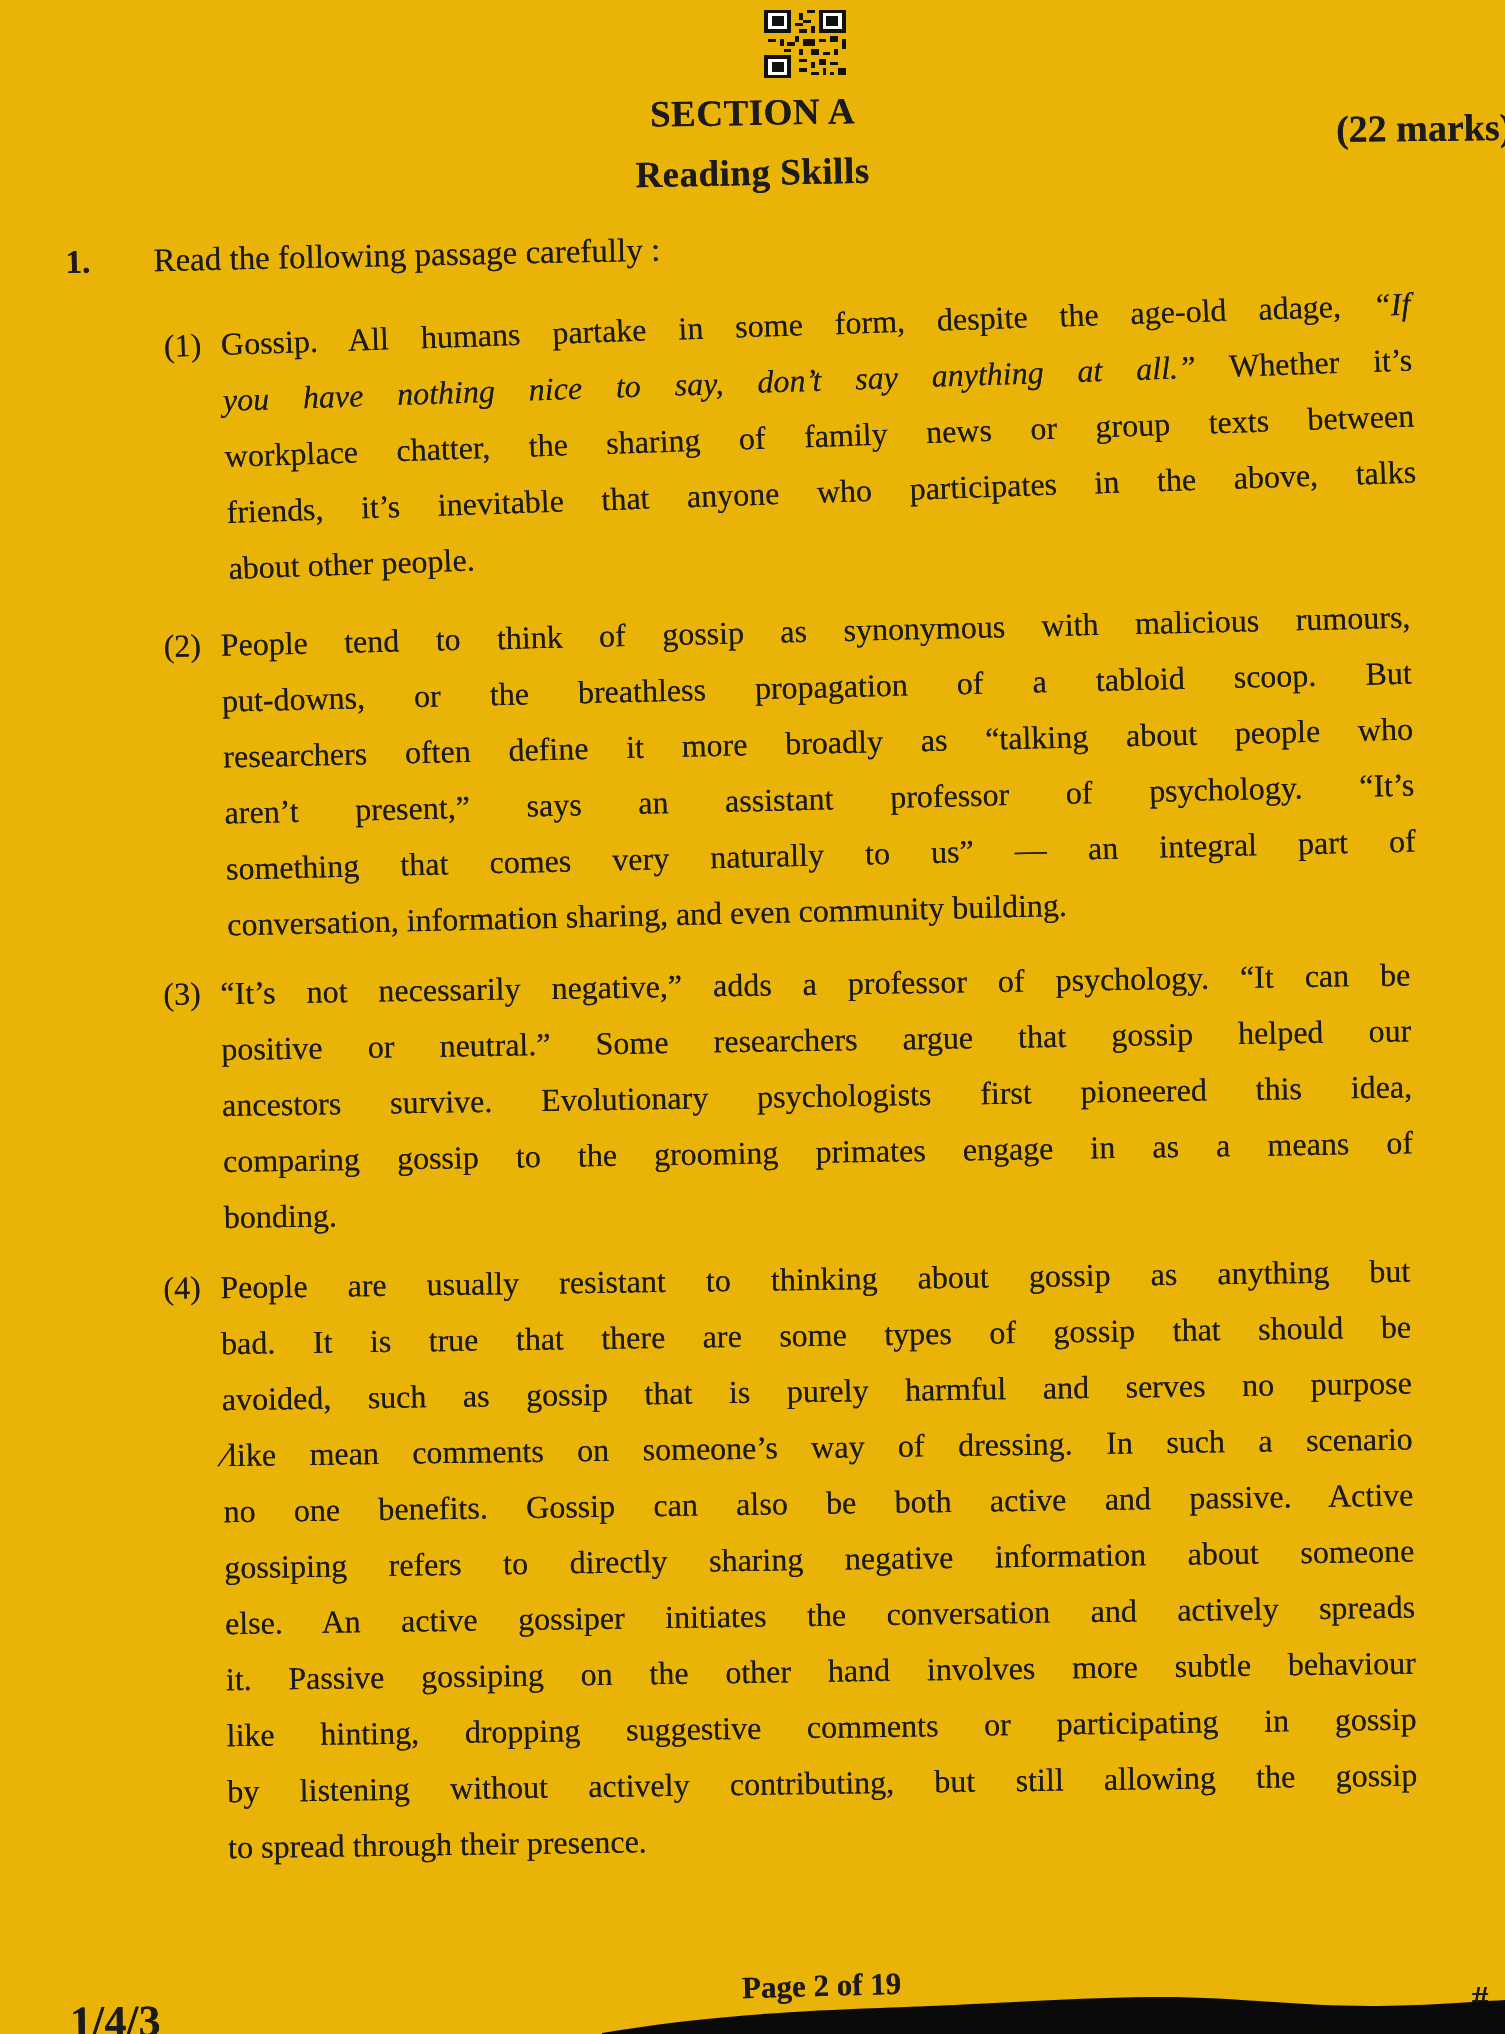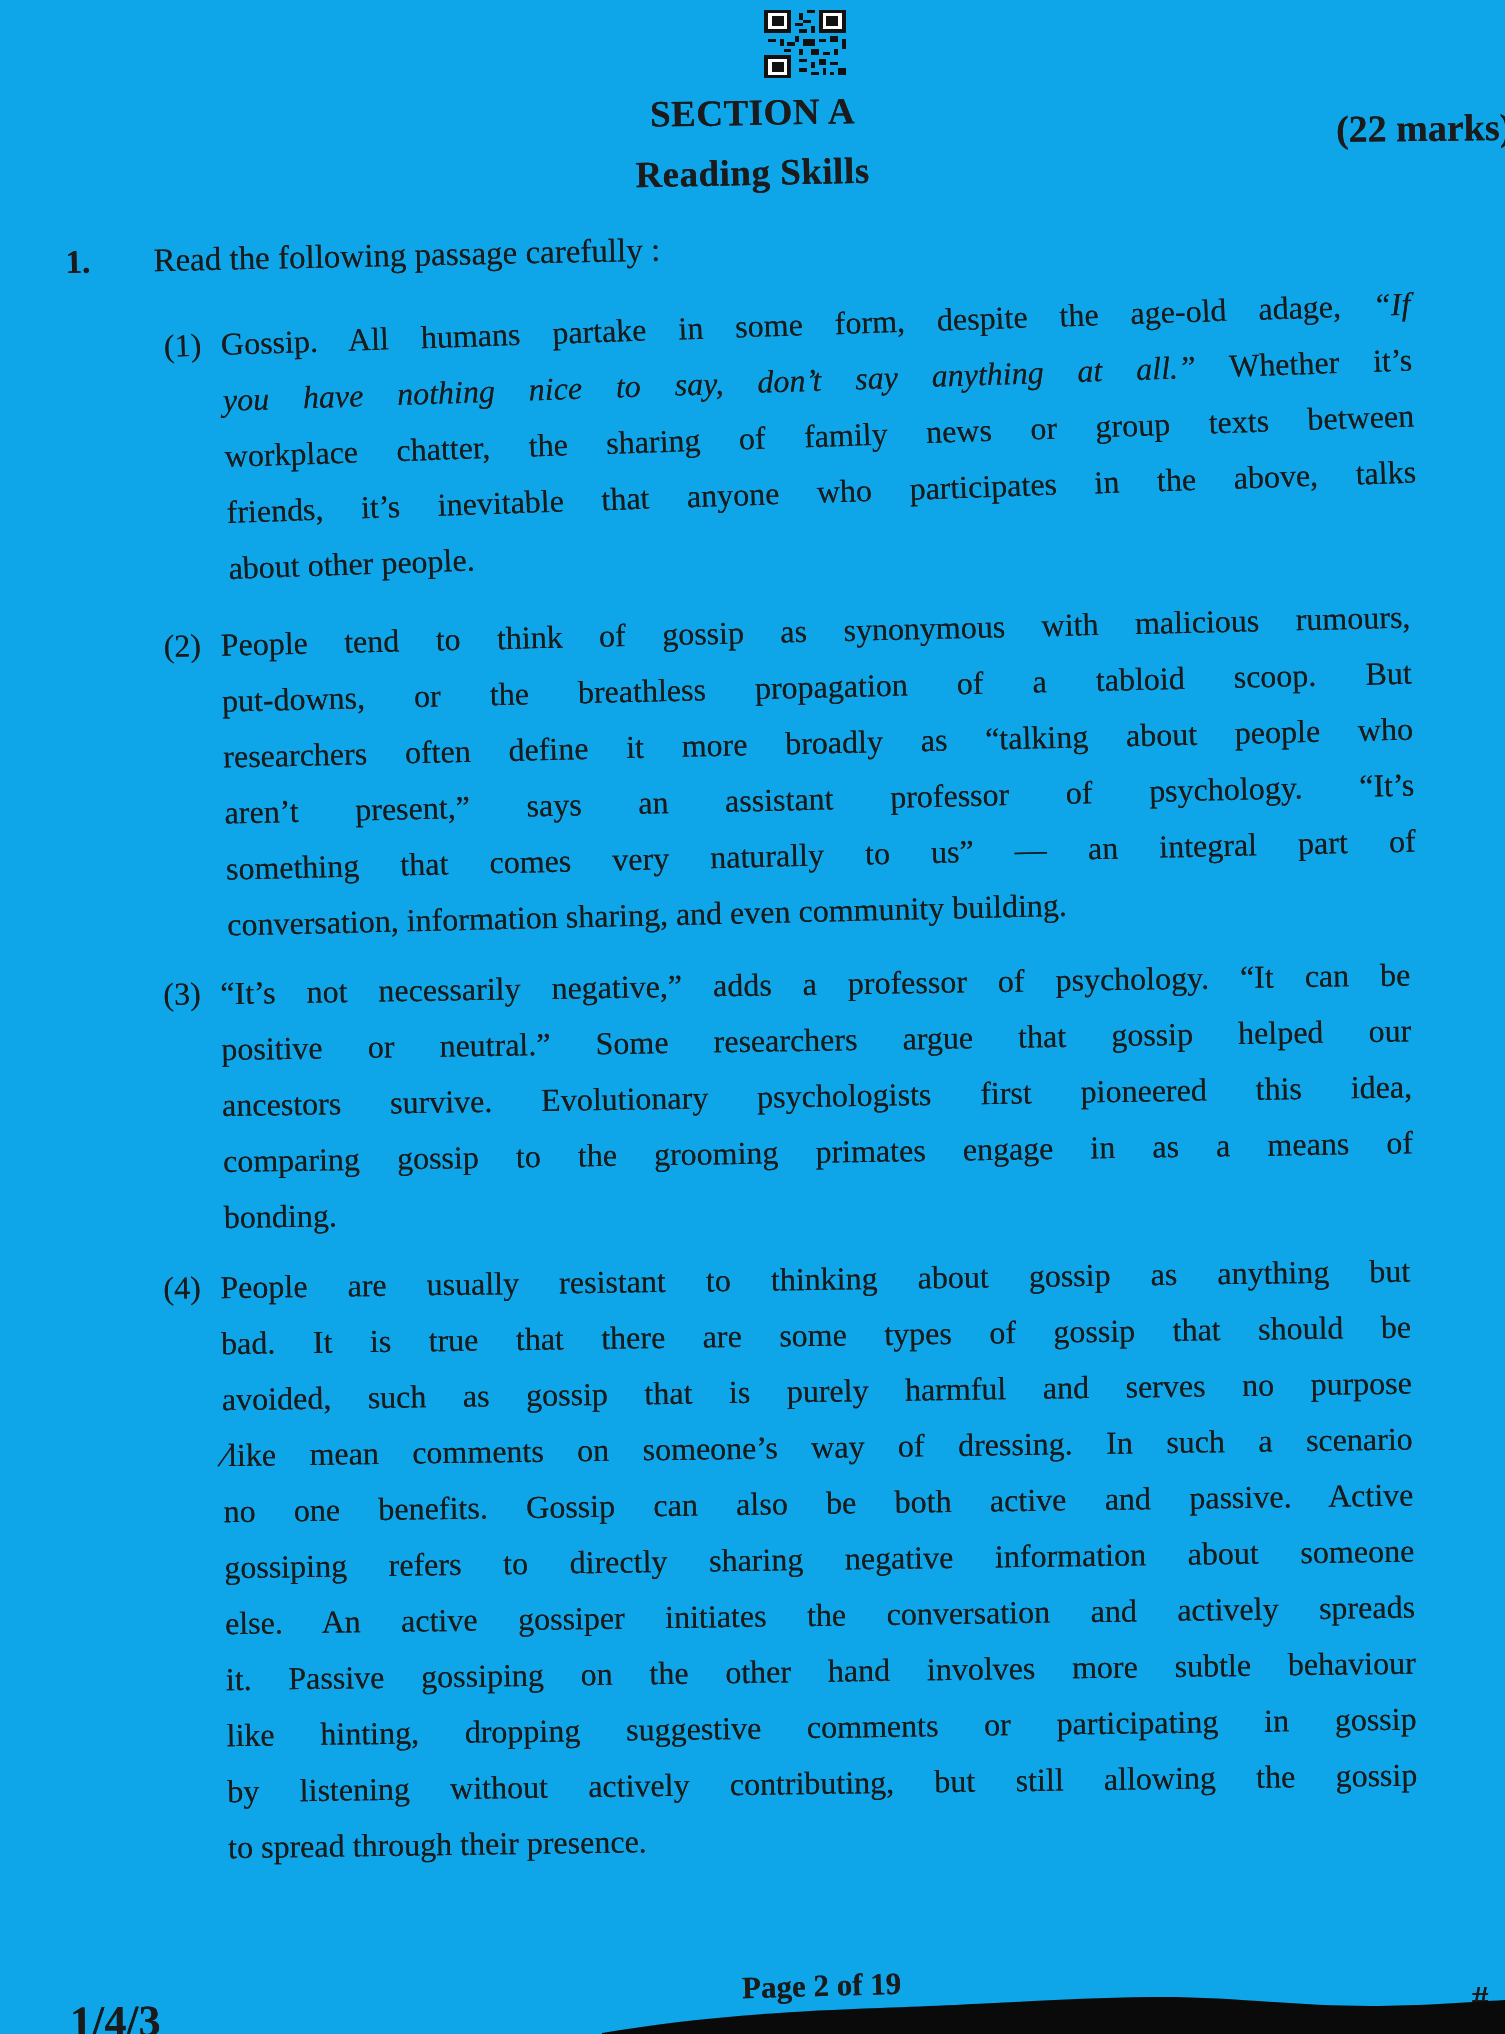--- a/index.html
+++ b/index.html
@@ -1,17 +1,17 @@
 <!DOCTYPE html>
 <html><head>
 <meta charset="utf-8">
 <style>
   html,body{margin:0;padding:0;background:#d9d9d9;}
   .page{
-    position:relative;width:1505px;height:2034px;background:#0ea5e9;overflow:hidden;
+    position:relative;width:1505px;height:2034px;background:#eab308;overflow:hidden;
     font-family:"Liberation Serif","DejaVu Serif",serif;color:#1b1b1b;
     text-shadow:0 0 .5px rgba(10,10,10,.75);
   }
   .ttl{position:absolute;left:0;width:100%;text-align:center;font-weight:bold;
        font-size:37px;line-height:42px;letter-spacing:.5px;}
   #sectionTitle{top:92px;transform:rotate(-.9deg);}
   #sectionSubtitle{top:152px;transform:rotate(-1.1deg);}
   .marks{position:absolute;left:1336px;top:106px;font-weight:bold;font-size:38px;
          white-space:nowrap;transform:rotate(-.6deg);}
   .qrow{position:absolute;left:65px;top:240px;width:1340px;display:flex;

